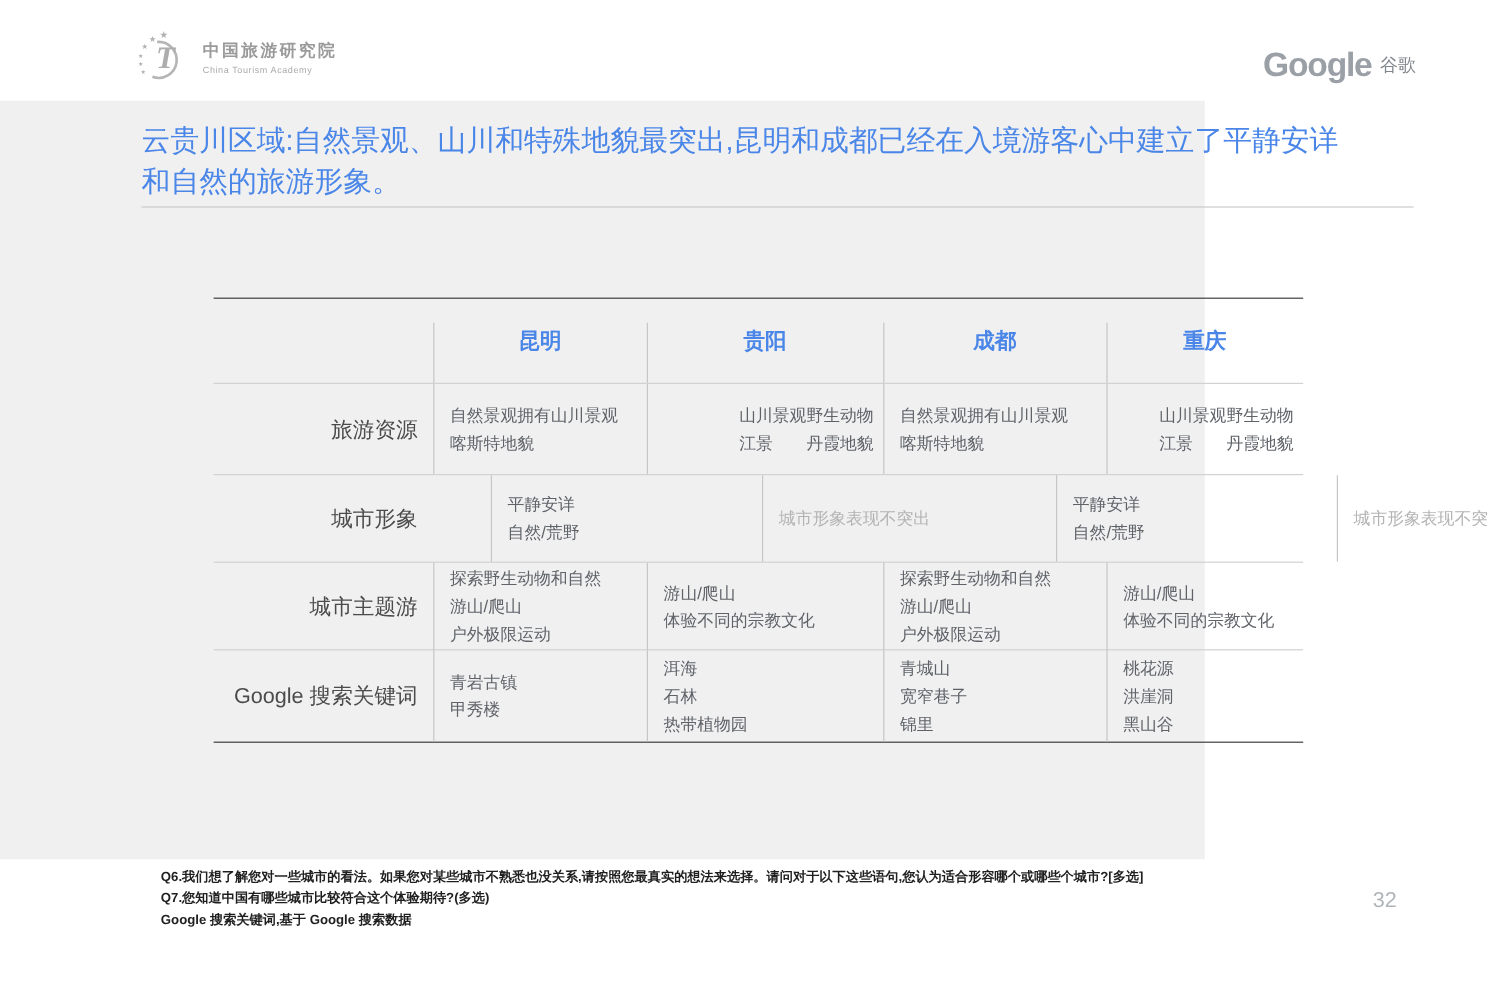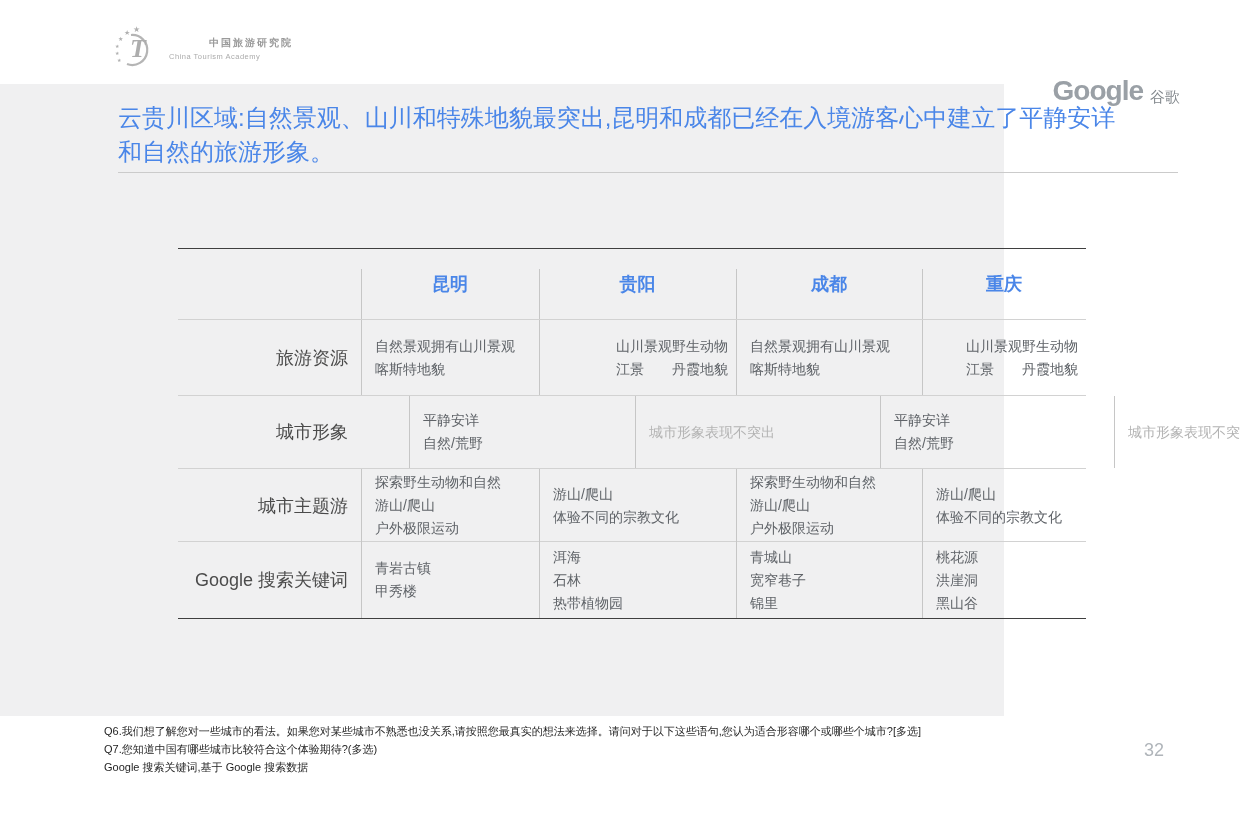--- a/index.html
+++ b/index.html
@@ -5,23 +5,23 @@
   * { margin:0; padding:0; box-sizing:border-box; }
   html,body { width:1240px; height:827px; }
   body { font-family:"Liberation Sans","DejaVu Sans",sans-serif; background:#ffffff; position:relative; overflow:hidden; }
 
   .page { position:absolute; left:0; top:0; width:1240px; height:827px; background:#ffffff; }
 
   
   .topbar { position:absolute; left:0; top:0; width:1240px; height:84px; background:#ffffff; }
   .cta-logo { position:absolute; left:113px; top:24px; display:flex; align-items:center; }
   .cta-text { margin-left:8px; }
-  .cta-cn { font-size:10px; font-weight:bold; color:#9a9a9a; letter-spacing:2px;margin-left:40px; }
+  .cta-cn { font-size:14px; font-weight:bold; color:#9a9a9a; letter-spacing:2px; }
   .cta-en { font-size:7.5px; color:#ababab; letter-spacing:0.5px; margin-top:2px; }
-  .google-logo { position:absolute; right:60px; top:38px; display:flex; align-items:flex-end;margin-top:37px; }
+  .google-logo { position:absolute; right:60px; top:38px; display:flex; align-items:center; }
   .g-word { font-size:28px; font-weight:bold; color:#9aa0a6; letter-spacing:-1px; }
   .g-cn { font-size:15px; color:#80868b; margin-left:7px; }
 
   
   .slide { position:absolute; left:0; top:84px; width:1004px; height:632px; background:#f0f0f1; }
   .slide-title { position:absolute; left:118px; top:17px; width:1012px; font-size:24px; line-height:34px; color:#4a86e8; }
   .title-rule { position:absolute; left:118px; top:88px; width:1060px; height:1px; background:#cbcbcb; }
 
   
   .table-wrap { position:absolute; left:178px; top:164px; width:908px; border-top:1px solid #3f3f3f; border-bottom:1px solid #3f3f3f; }
@@ -35,21 +35,21 @@
   .trow:nth-child(3){ height:73px; }
   .trow:nth-child(4){ height:77px; }
   .tlabel { display:flex; align-items:center; justify-content:flex-end; padding-right:13px; font-size:18px; color:#4b4b4b; }
   .tcell { position:relative; display:flex; flex-direction:column; justify-content:center; padding:2px 8px 2px 14px; font-size:14px; line-height:23px; color:#5f6368; }
   .tcell::before { content:""; position:absolute; left:0; top:0; bottom:0; width:1px; background:#c6c6c6; }
   .tcell.muted { color:#b3b3b3;justify-content:center; }
   .tcell.twocol { flex-direction:row; align-items:center; justify-content:flex-end; }
   .tcell.twocol .sub:last-child { text-align:left; }
 
   
-  .footnotes { position:absolute; left:104px; top:722px; font-size:11px; line-height:18px; color:#1f1f1f; }
+  .footnotes { position:absolute; left:134px; top:722px; font-size:11px; line-height:18px; color:#1f1f1f;font-weight:bold; }
   .page-num { position:absolute; left:1144px; top:740px; font-size:18px; color:#b0b5ba; }
 </style>
 </head>
 <body>
 
 <div class="page">
 
   <div class="topbar">
     <div class="cta-logo">
       <svg width="48" height="48" viewBox="0 0 48 48">

